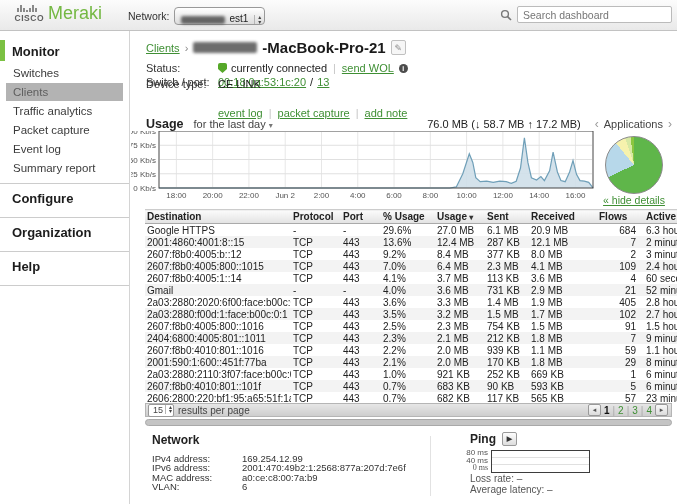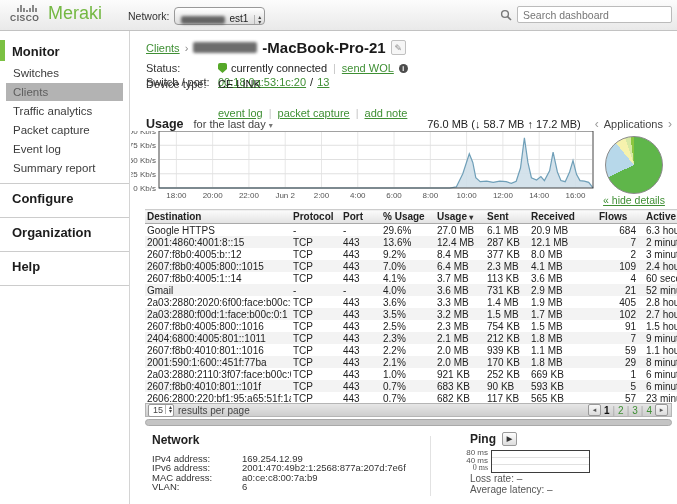--- a/index.html
+++ b/index.html
@@ -3,21 +3,21 @@
 <meta charset="utf-8">
 <style>
   html,body{margin:0;padding:0}
   body{width:677px;height:504px;position:relative;background:#fff;
        font-family:"Liberation Sans",sans-serif;color:#222;overflow:hidden;font-size:11px}
   .abs{position:absolute}
   a,.lnk{color:#3f8f34;text-decoration:underline;cursor:pointer}
   
   .hdr{position:absolute;left:0;top:0;width:677px;height:30px;
        background:linear-gradient(#fcfcfc,#e9e9e9);border-bottom:1px solid #c2c2c2}
-  .cisco{position:absolute;left:10px;top:4px;width:34px;text-align:left}
+  .cisco{position:absolute;left:10px;top:4px;width:34px;text-align:right}
   .cisco .bars{display:flex;align-items:flex-end;justify-content:center;gap:1px;height:8px}
   .cisco .bars i{display:block;width:2px;background:#8a8a8a}
   .cisco .txt{font-size:8.5px;font-weight:bold;color:#5f5f5f;letter-spacing:.5px;margin-top:1px}
   .meraki{position:absolute;left:48px;top:3px;font-size:18px;color:#74b843}
   .netgrp{position:absolute;left:128px;top:7px;display:flex;align-items:center;gap:5px}
   .netlbl{font-size:10.5px;color:#333}
   .netdd{display:flex;align-items:flex-end;gap:4px;height:16px;padding:0 3px 0 6px;border:1px solid #999;
          border-radius:4px;background:linear-gradient(#fff,#dcdcdc);font-size:10px;cursor:pointer}
   .redact{background:#2f2f2f;opacity:.7;border-radius:2px;filter:blur(1.5px)}
   .stepper{display:flex;flex-direction:column;line-height:4.5px;font-size:6px;color:#444;

